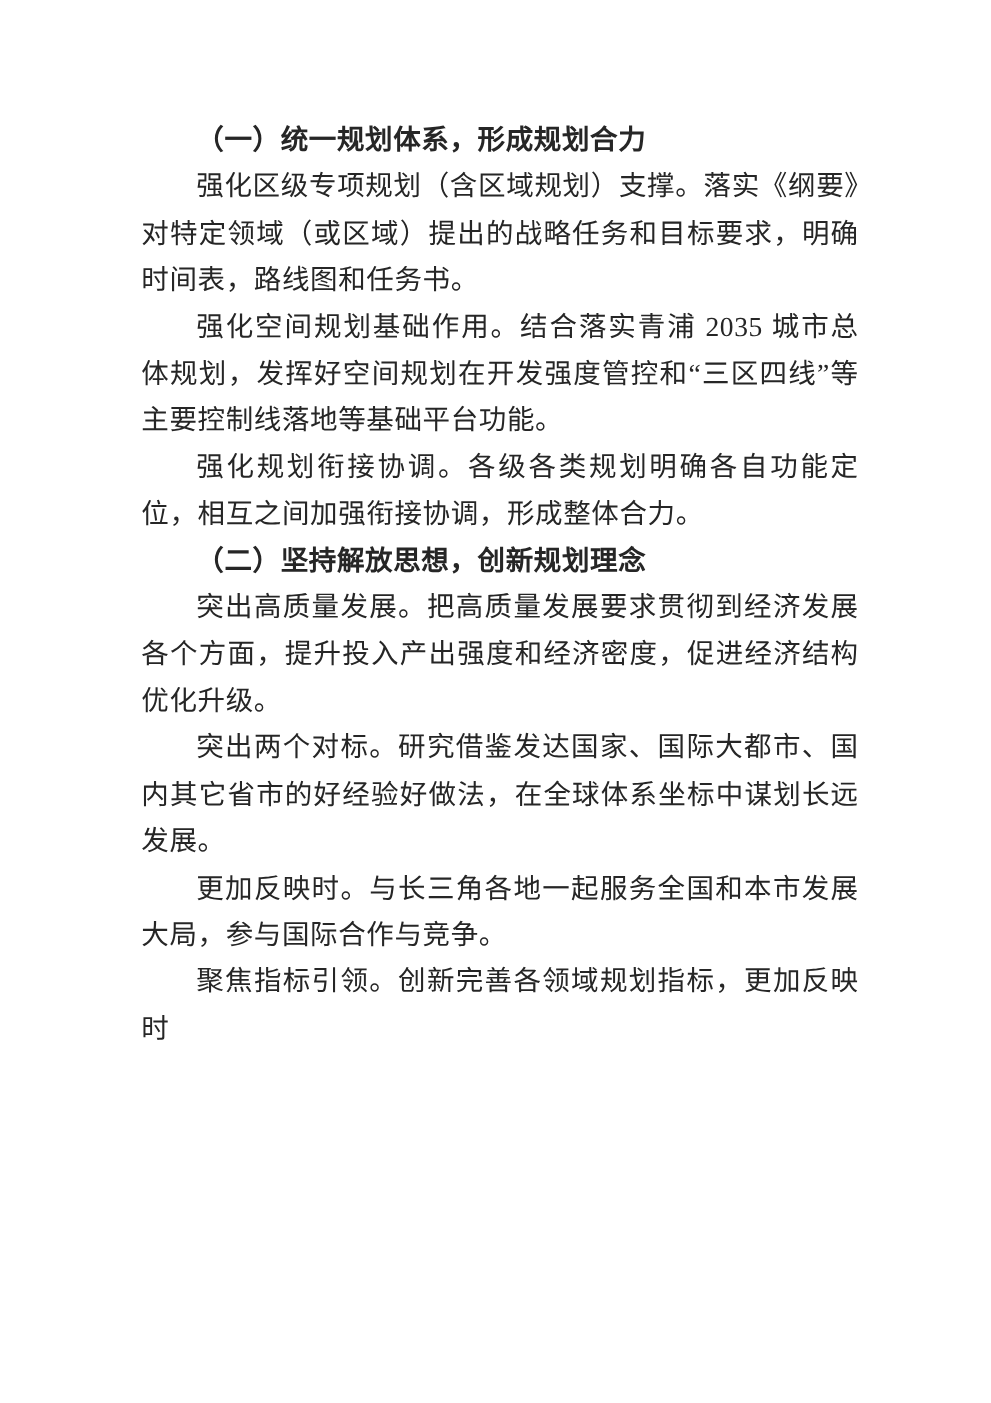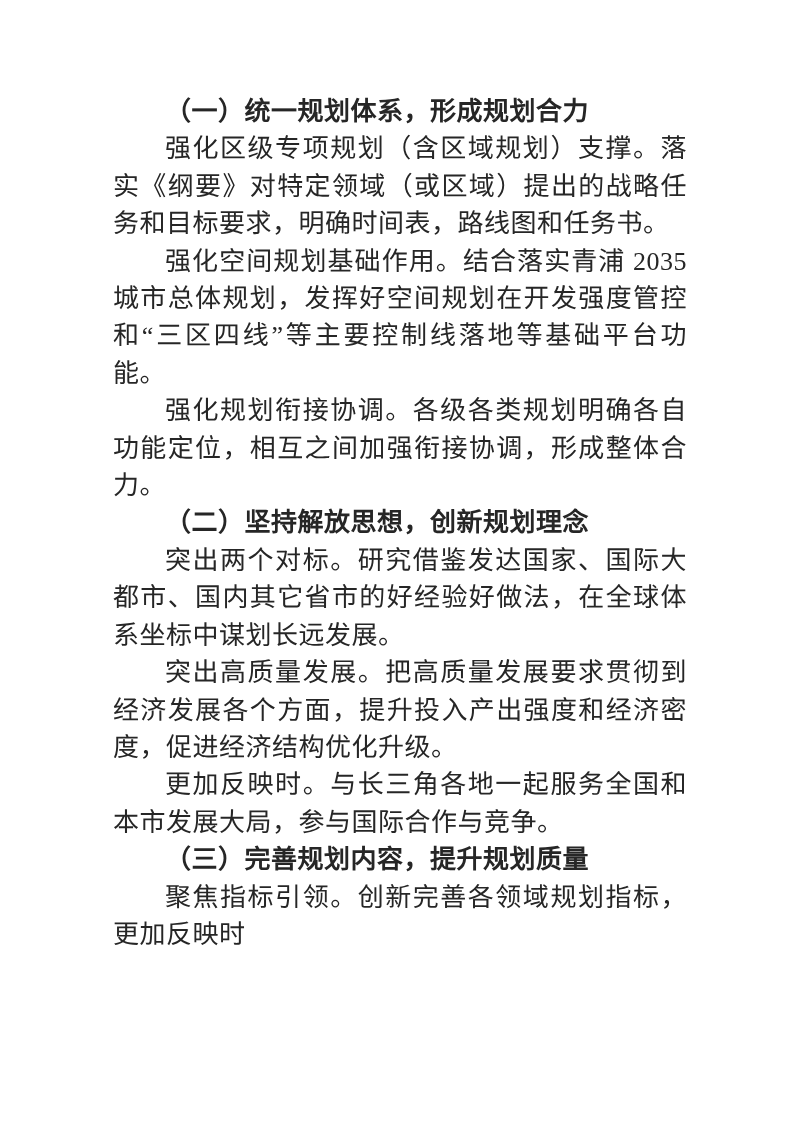--- a/index.html
+++ b/index.html
@@ -18,40 +18,39 @@
   .page-content {
     position: absolute;
     left: 113px;
     top: 93px;
     width: 574px;
     color: #262626;
   }
   .page-content p {
     margin: 0;
     padding: 0;
-    font-size: 26px;
+    font-size: 22px;
     line-height: 37.4px;
     text-indent: 2em;
     text-align: justify;
     letter-spacing: 0.5px;
   }
   .page-content p.heading {
     font-weight: bold;
     text-align: left;
   }
 </style>
 </head>
 <body>
 
 <main class="page">
   <section class="page-content" id="paragraphs" style="color: rgb(38, 38, 38);">
       <p class="heading">（一）统一规划体系，形成规划合力</p>
       <p class="body">强化区级专项规划（含区域规划）支撑。落实《纲要》对特定领域（或区域）提出的战略任务和目标要求，明确时间表，路线图和任务书。</p>
       <p class="body">强化空间规划基础作用。结合落实青浦 2035 城市总体规划，发挥好空间规划在开发强度管控和“三区四线”等主要控制线落地等基础平台功能。</p>
       <p class="body">强化规划衔接协调。各级各类规划明确各自功能定位，相互之间加强衔接协调，形成整体合力。</p>
       <p class="heading">（二）坚持解放思想，创新规划理念</p>
+      <p class="body">突出高质量发展。把高质量发展要求贯彻到经济发展各个方面，提升投入产出强度和经济密度，促进经济结构优化升级。</p>
       <p class="body">突出两个对标。研究借鉴发达国家、国际大都市、国内其它省市的好经验好做法，在全球体系坐标中谋划长远发展。</p>
-      <p class="body">突出高质量发展。把高质量发展要求贯彻到经济发展各个方面，提升投入产出强度和经济密度，促进经济结构优化升级。</p>
       <p class="body">更加反映时。与长三角各地一起服务全国和本市发展大局，参与国际合作与竞争。</p>
-      <p class="heading">（三）完善规划内容，提升规划质量</p>
       <p class="body">聚焦指标引领。创新完善各领域规划指标，更加反映时</p>
     </section>
 </main>
 
 </body></html>

